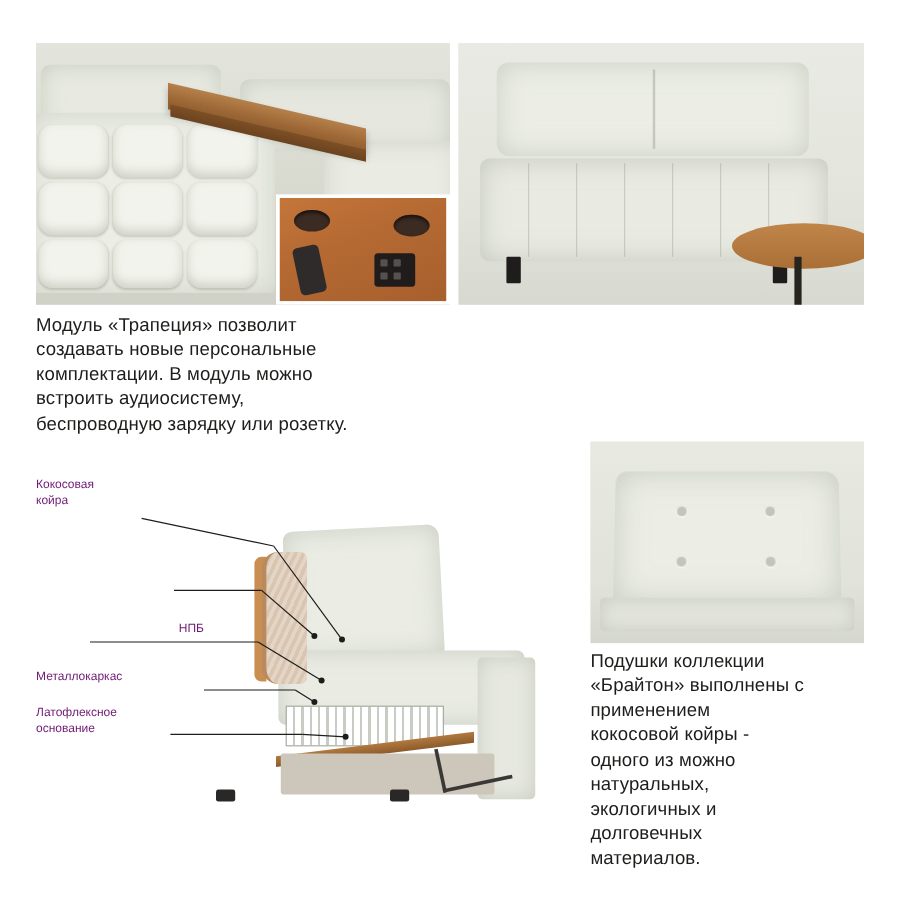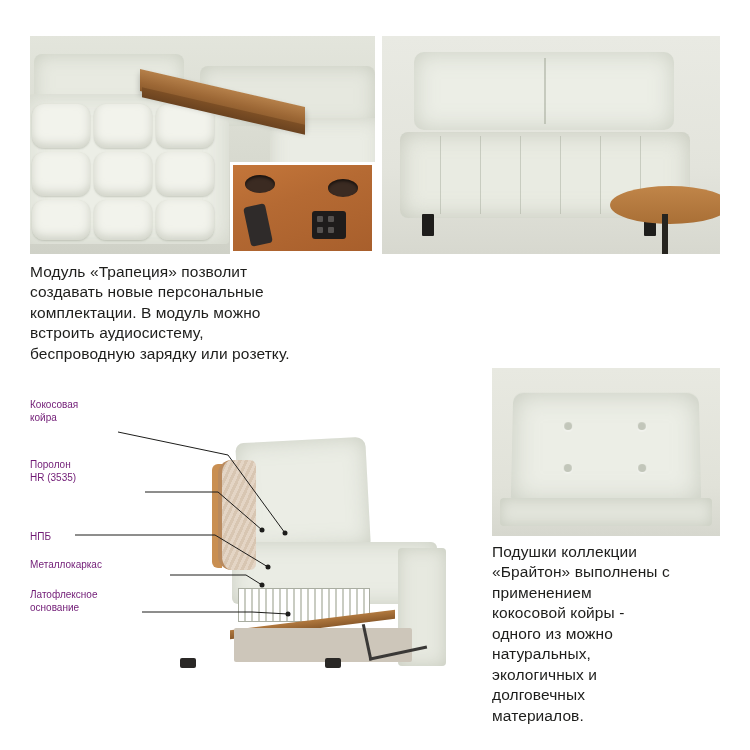--- a/index.html
+++ b/index.html
@@ -344,21 +344,21 @@
   
   .cut-label {
     position: absolute;
     font-size: 10px;
     line-height: 1.3;
     color: #701a75;
     white-space: pre-line;
   }
   #label-coir    { left: 30px; top: 398px; width: 140px; }
   #label-foam    { left: 30px; top: 458px; width: 140px; }
-  #label-npb     { left: 30px; top: 530px; width: 140px; }
+  #label-npb     { left: 30px; top: 518px; width: 140px; text-align: right; }
   #label-frame   { left: 30px; top: 558px; width: 170px; }
   #label-lato    { left: 30px; top: 588px; width: 160px; }
 </style>
 </head>
 <body>
 
 <div class="page">
 
   <div class="photo" id="photo-trapeze">
     <div class="floor"></div>
@@ -449,22 +449,20 @@
       <circle cx="285" cy="533" r="2.5"></circle>
       <circle cx="262" cy="530" r="2.5"></circle>
       <circle cx="268" cy="567" r="2.5"></circle>
       <circle cx="262" cy="585" r="2.5"></circle>
       <circle cx="288" cy="614" r="2.5"></circle>
     </g>
   </svg>
 
   <div class="cut-label" id="label-coir">Кокосовая
 койра</div>
-  <div class="cut-label" id="label-foam">Поролон
-HR (3535)</div>
   <div class="cut-label" id="label-npb">НПБ</div>
   <div class="cut-label" id="label-frame">Металлокаркас</div>
   <div class="cut-label" id="label-lato">Латофлексное
 основание</div>
 
   <div class="photo" id="photo-pillow">
     <div class="bg"></div>
     <div class="cushion">
       <div class="dimple" style="left:52px;  top:30px;"></div>
       <div class="dimple" style="left:126px; top:30px;"></div>

